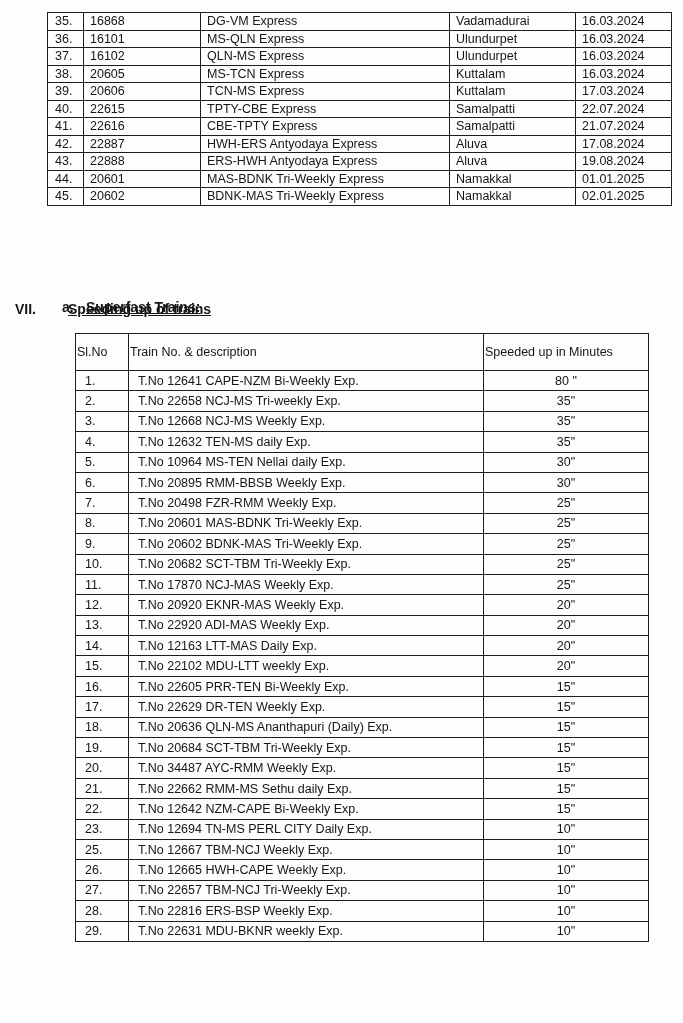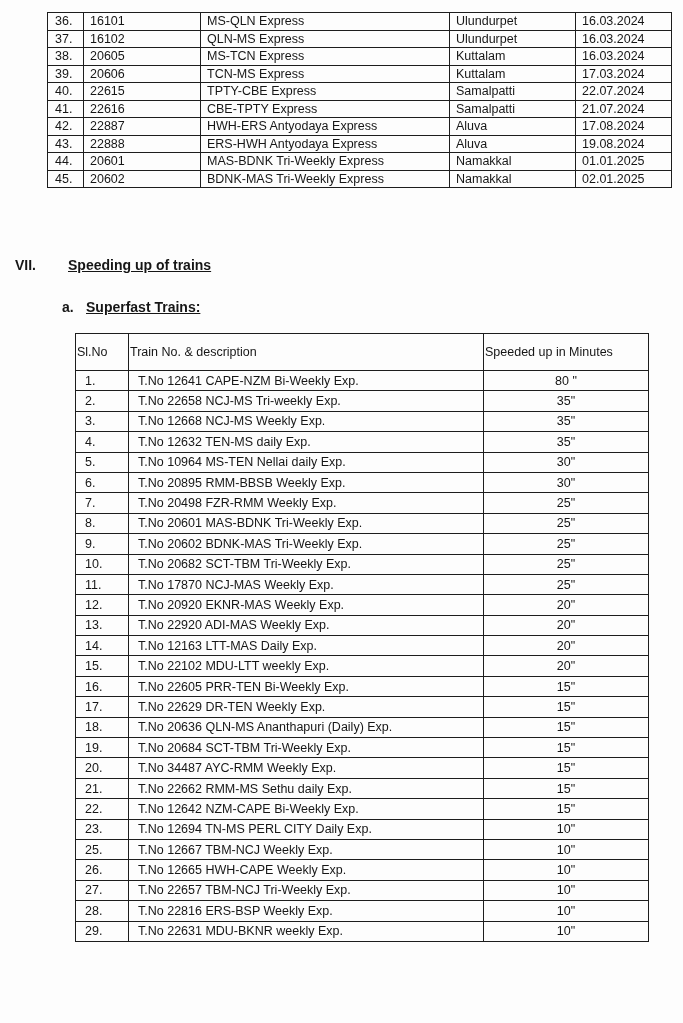--- a/index.html
+++ b/index.html
@@ -12,21 +12,21 @@
   table { border-collapse:collapse; position:absolute; table-layout:fixed; }
   td, th { border:1.6px solid #1d1d1d; overflow:hidden; white-space:nowrap; }
 
   
   .t1 { left:47px; top:12px; width:625px; }
   .t1 td { height:16.5px; font-size:12.5px; padding:0 6px; }
   .t1 .c-sl { padding-left:7px; }
 
   
   .h1 { position:absolute; top:257px; left:15px; font-size:14px; font-weight:bold; }
-  .h1 .num { display:inline-block; width:53px; }
+  .h1 .num { display:inline-block; width:53px;margin-top:44px; }
   .h1 .tit { text-decoration:underline; }
   .h2 { position:absolute; top:299px; left:62px; font-size:14px; font-weight:bold; }
   .h2 .letter { display:inline-block; width:24px; }
   .h2 .tit { text-decoration:underline; }
 
   
   .t2 { left:75px; top:333px; width:573px; }
   .t2 th { height:34px; font-size:12.5px; font-weight:normal; text-align:left; }
   .t2 td { height:19.4px; font-size:12.5px; padding:0 9px; }
   .t2 .c-min { text-align:center; padding:0; }
@@ -39,20 +39,27 @@
   <table class="t1">
     <colgroup>
         <col style="width:36px">
         <col style="width:117px">
         <col style="width:249px">
         <col style="width:126px">
         <col style="width:96px">
       </colgroup>
     <tbody>
       <tr>
+          <td class="c-sl">35.</td>
+          <td>16868</td>
+          <td>DG-VM Express</td>
+          <td>Vadamadurai</td>
+          <td>16.03.2024</td>
+        </tr>
+      <tr>
           <td class="c-sl">36.</td>
           <td>16101</td>
           <td>MS-QLN Express</td>
           <td>Ulundurpet</td>
           <td>16.03.2024</td>
         </tr>
       <tr>
           <td class="c-sl">37.</td>
           <td>16102</td>
           <td>QLN-MS Express</td>

